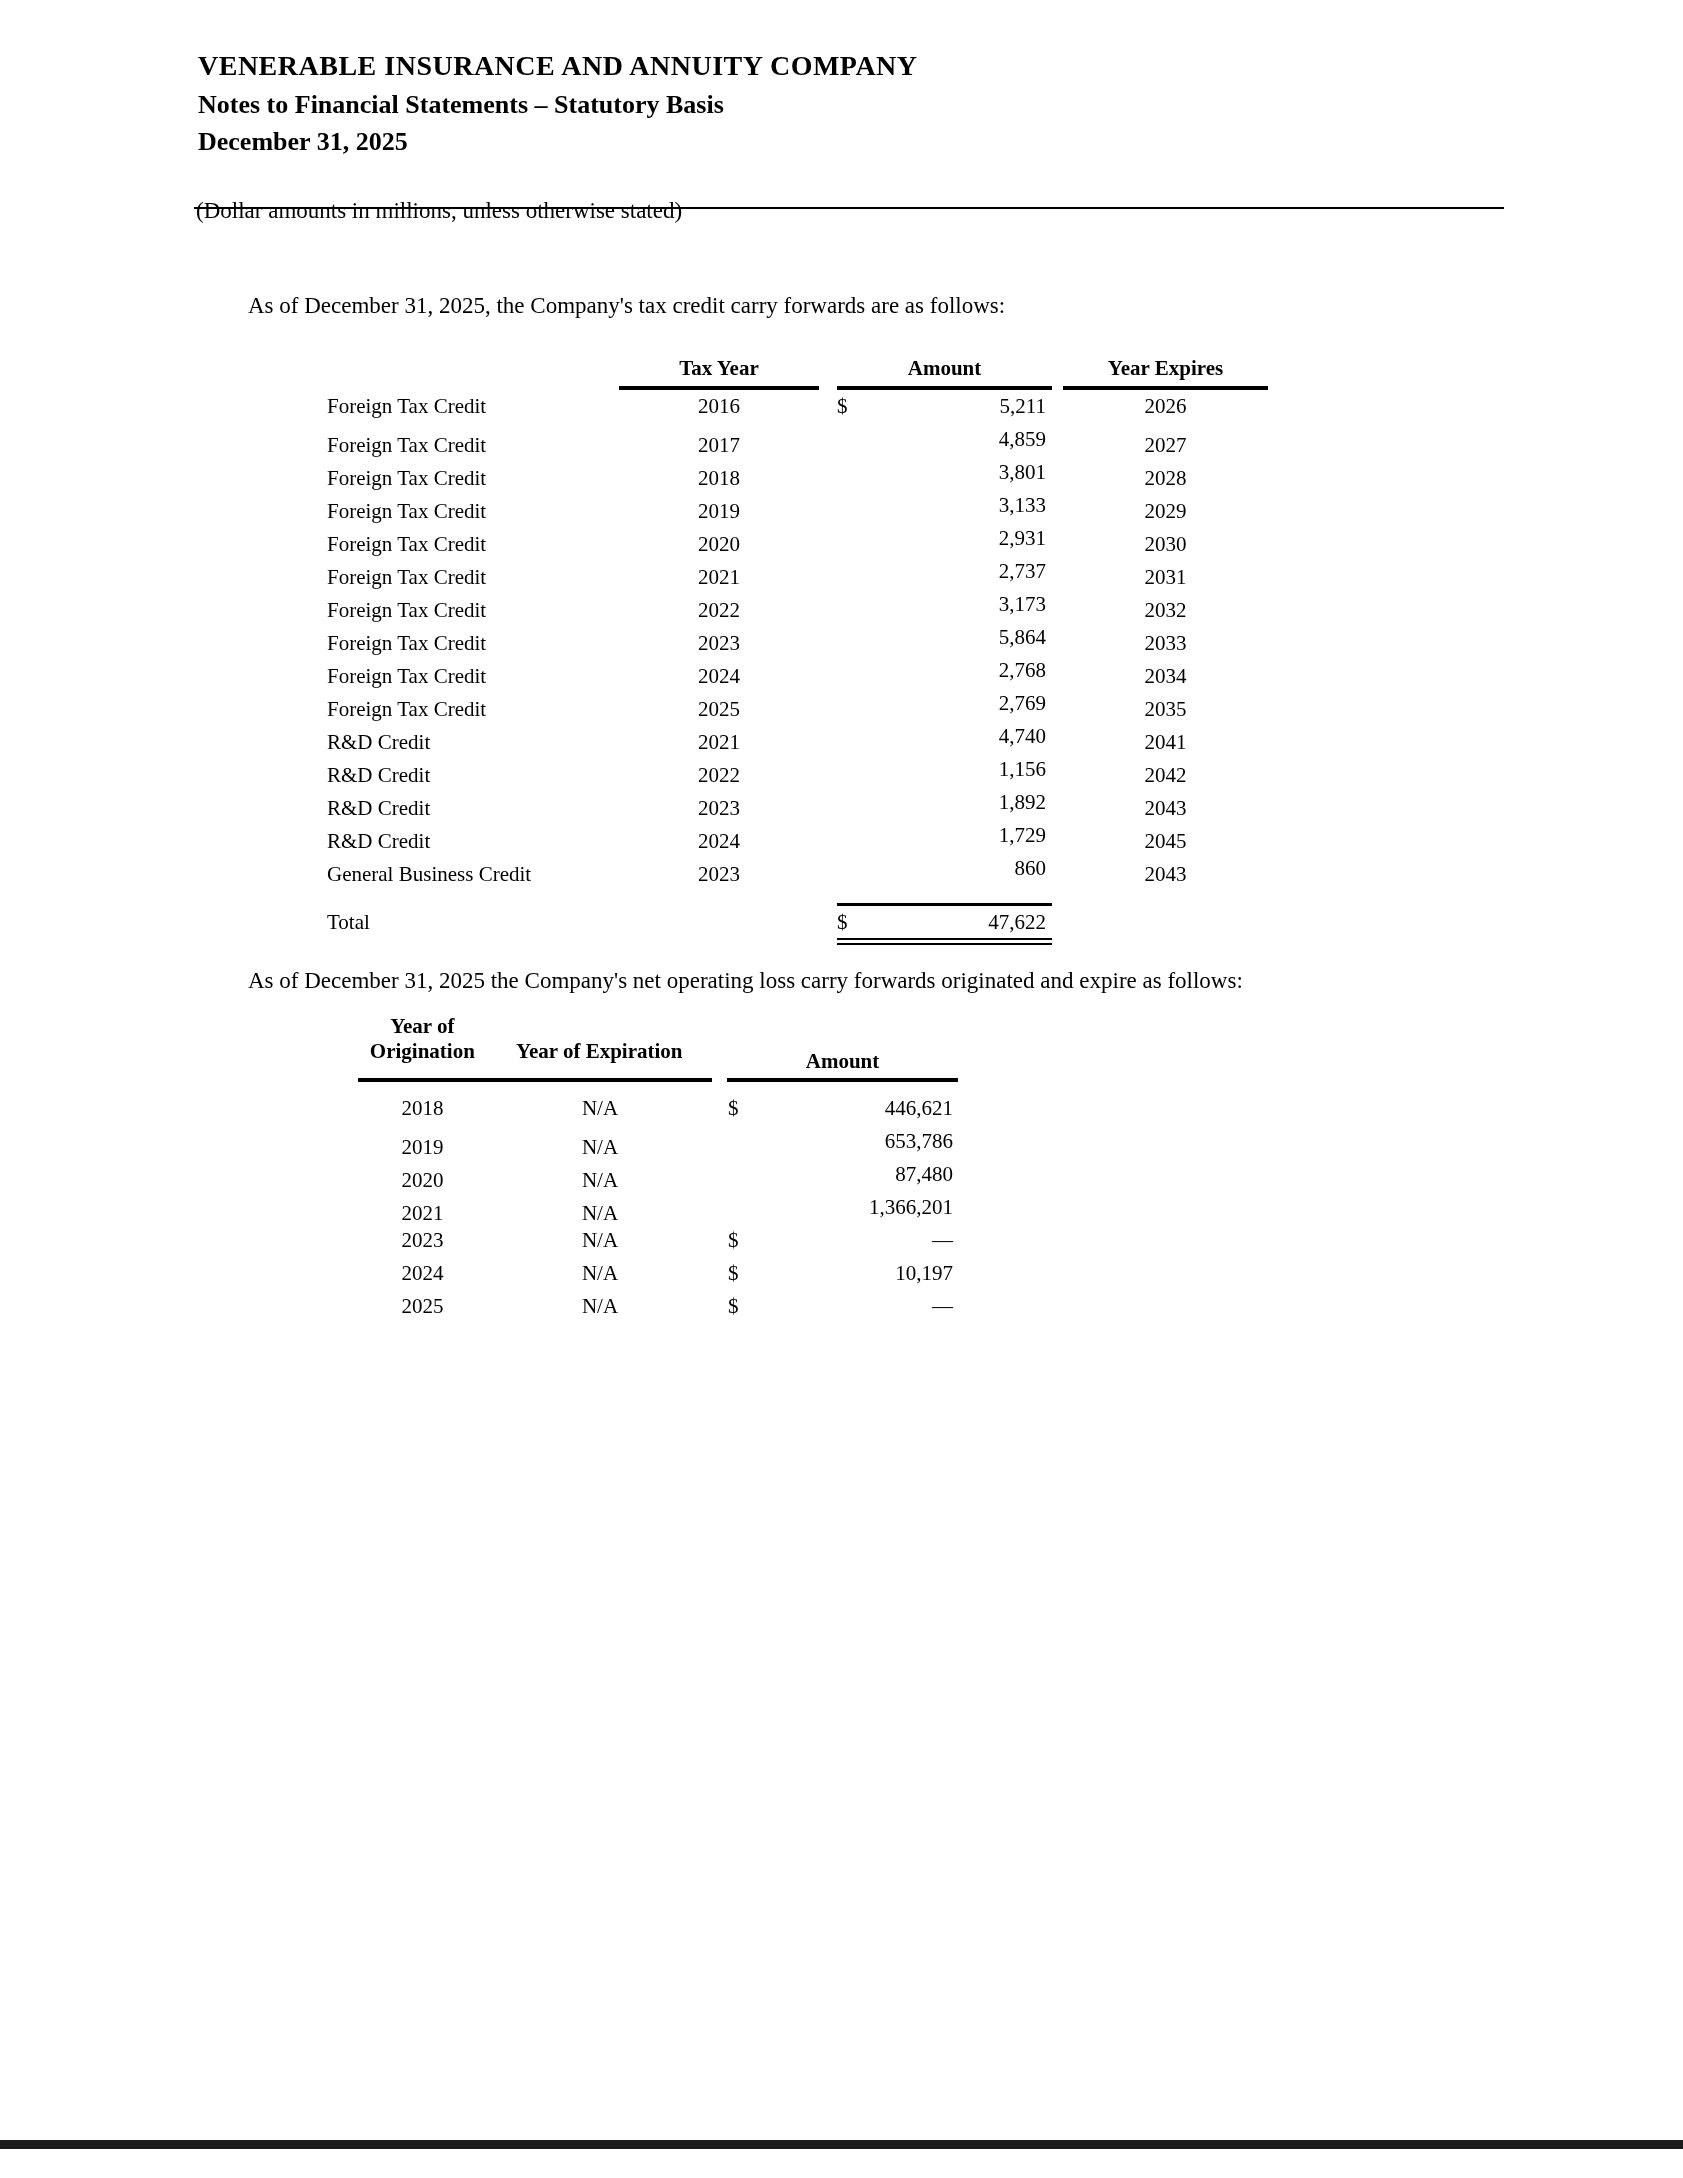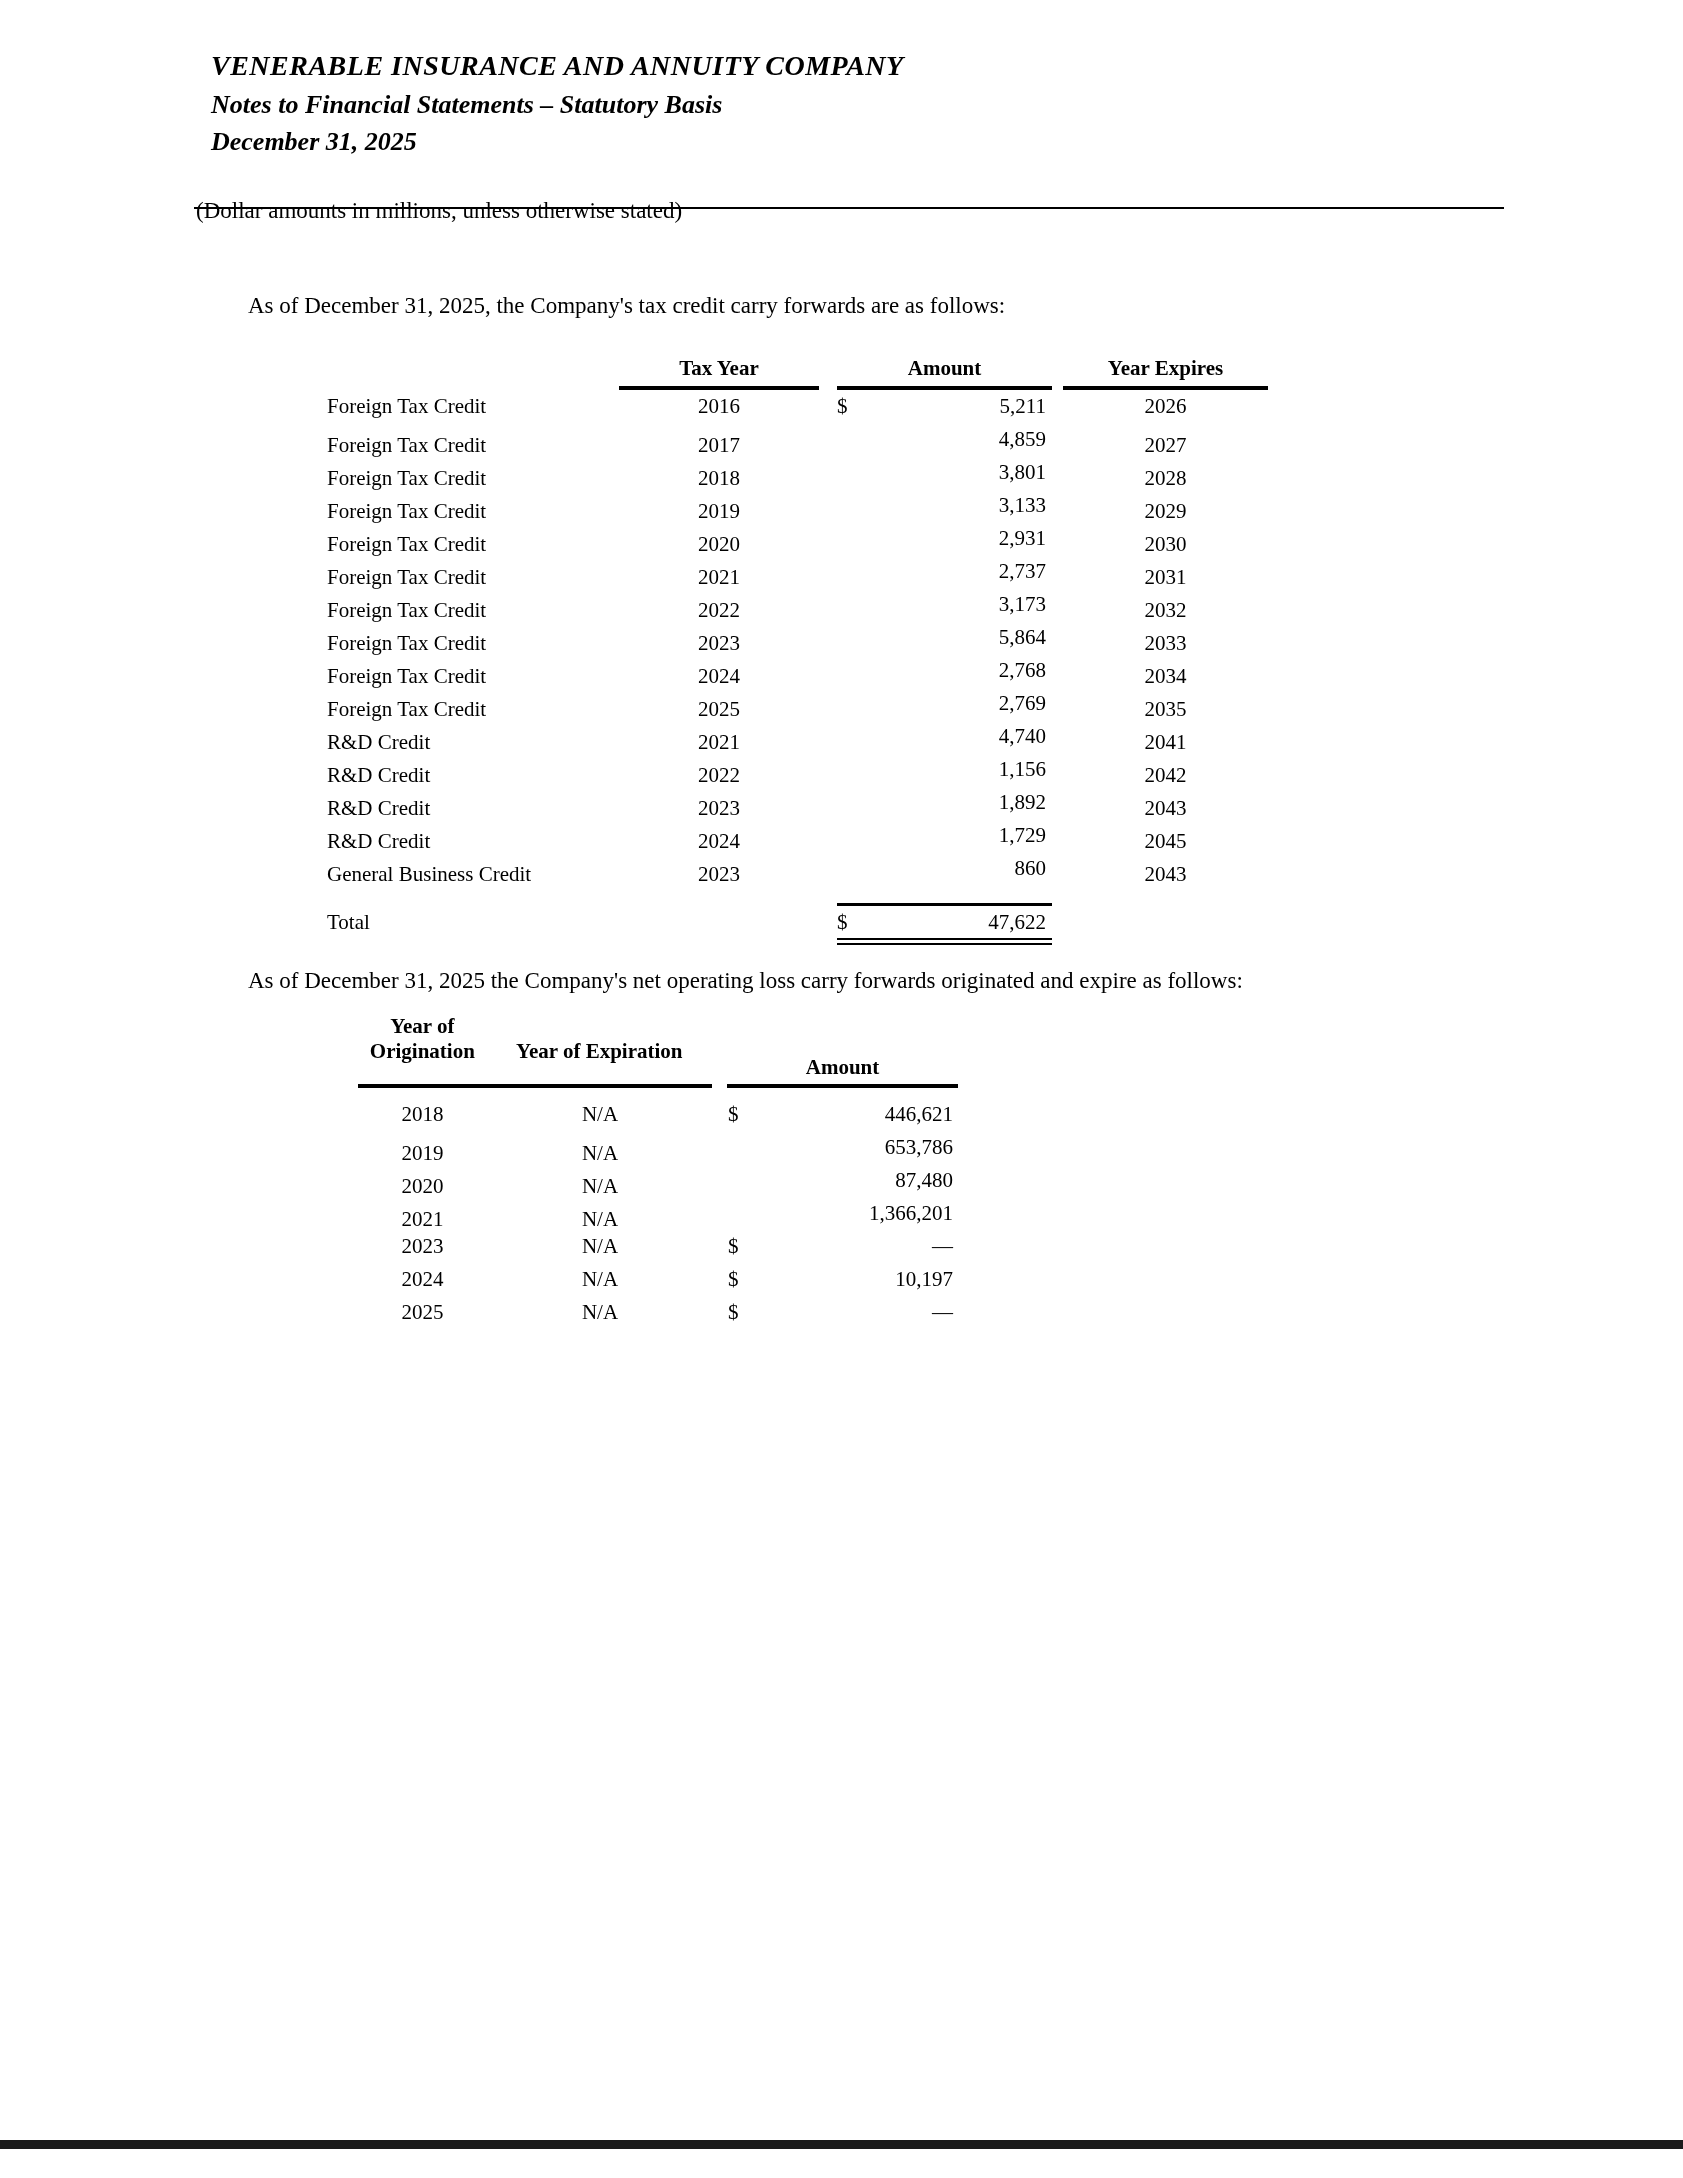--- a/index.html
+++ b/index.html
@@ -4,21 +4,21 @@
 <style>
   * { margin:0; padding:0; box-sizing:border-box; }
   html,body { background:#e8e8e8; }
   .page {
     position:relative; width:1683px; height:2178px; margin:0 auto;
     background:#ffffff; color:#000;
     font-family:"Liberation Serif", serif;
     overflow:hidden;
   }
   
-  .doc-header { position:absolute; left:211px; top:50px;font-style:italic; }
+  .doc-header { position:absolute; left:198px; top:50px; }
   .title1 { font-size:28px; font-weight:bold; letter-spacing:0.5px; }
   .title2 { font-size:26px; font-weight:bold; margin-top:8px; }
   .title3 { font-size:26px; font-weight:bold; margin-top:7px; }
   .head-rule { position:absolute; left:194px; top:207px; width:1310px; border-top:2px solid #000; }
   .dollar-note { position:absolute; left:196px; top:198px; font-size:23px; }
 
   
   .intro { position:absolute; left:248px; font-size:23px; }
   .intro-1 { top:293px; }
   .intro-2 { top:968px; }
@@ -34,21 +34,21 @@
   .g18 { width:18px; } .g11 { width:11px; }
   .th { font-weight:bold; border-bottom:4px solid #000; padding-bottom:5px; }
   .t1-body { margin-top:4px; }
   .money { display:flex; justify-content:space-between; padding-right:6px; text-align:right; }
   .t1-total { height:auto; margin-top:14px; }
   .total-cell { border-top:3.5px solid #000; border-bottom:7px double #000; padding-top:4px; padding-bottom:3px; }
 
   
   .t2 { position:absolute; left:358px; top:1014px; font-size:21px; }
   .t2-head { display:flex; align-items:stretch; }
-  .t2-left { width:354px; border-bottom:4px solid #000; padding-bottom:20px; }
+  .t2-left { width:354px; border-bottom:4px solid #000; padding-bottom:14px; }
   .t2-hrow { display:flex; }
   .t2-c1 { width:129px; text-align:center; }
   .t2-c2 { width:226px; text-align:center; }
   .t2-g { width:15px; }
   .t2-c3 { width:231px; }
   .t2-bold { font-weight:bold; }
   .t2-amt-head { border-bottom:4px solid #000; display:flex; align-items:flex-end; justify-content:center; font-weight:bold; padding-bottom:4px; }
   .t2-unit-row { display:flex; margin-top:10px; }
   .t2-unit { text-align:center; font-style:italic; }
   .t2-body { margin-top:14px; }

